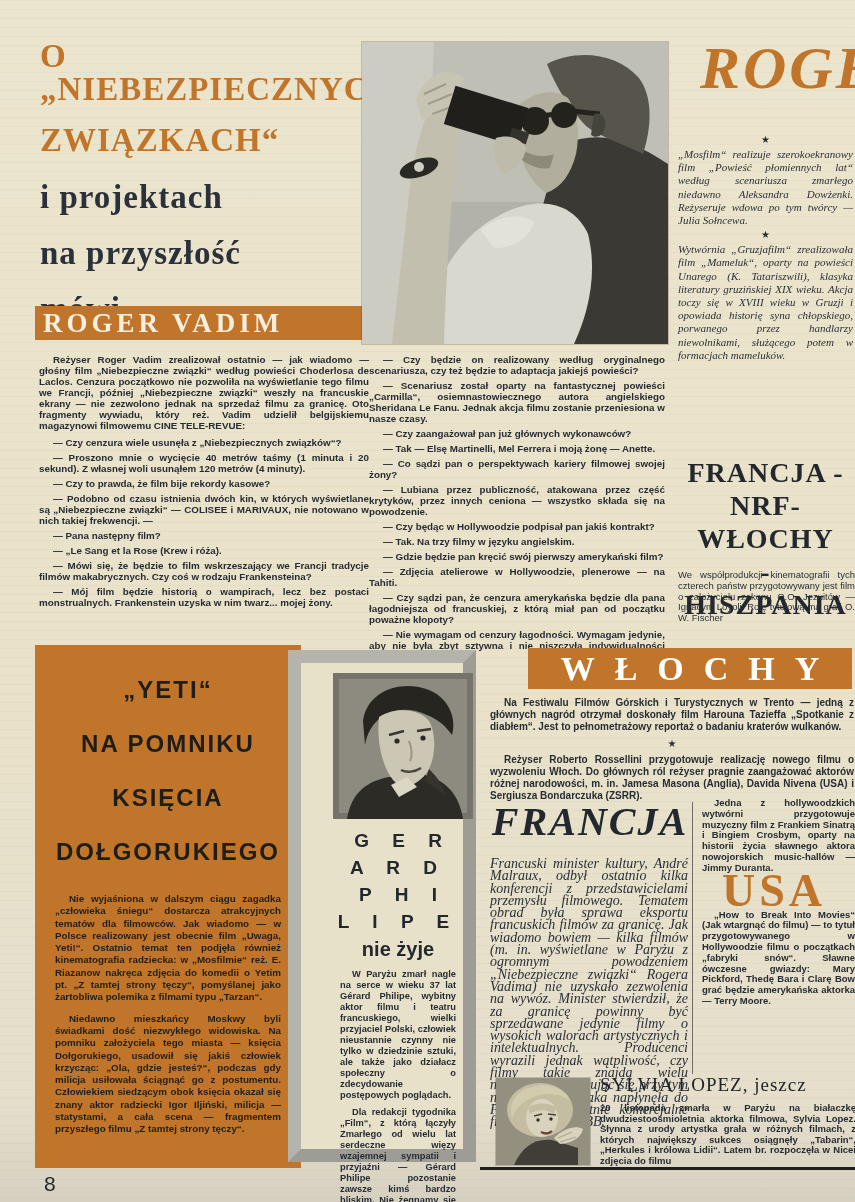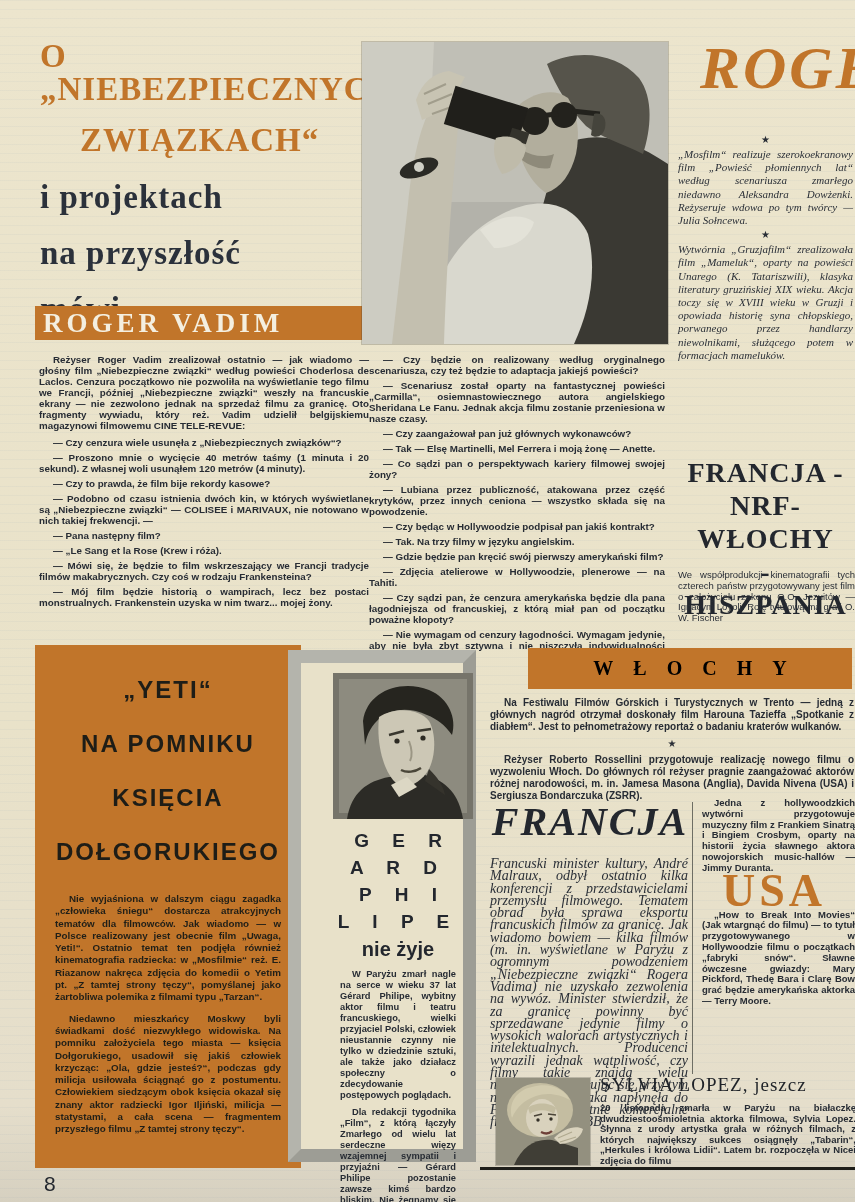--- a/index.html
+++ b/index.html
@@ -47,23 +47,23 @@
   
   .gframe{box-sizing:border-box;border:13px solid;border-color:#b4b4ac #9d9d95 #9d9d95 #b4b4ac;
     background:#e8e1c9;}
   .gname{font-weight:bold;font-size:19px;line-height:27px;letter-spacing:9px;
     text-align:center;color:#23272e;text-indent:9px;}
   .gsub{font-weight:bold;font-size:20px;line-height:24px;text-align:center;color:#23272e;}
   .gtext{padding:0 7px;}
   .gtext p{margin:0 0 6px 0;font-weight:bold;font-size:9.3px;line-height:11px;
     text-align:justify;text-indent:12px;color:#272c34;}
   
-  .wlochy-banner{background:#c1752a;color:#000000;display:flex;align-items:center;
+  .wlochy-banner{background:#c1752a;color:#ffffff;display:flex;align-items:center;
     justify-content:center;font-family:"Liberation Serif",serif;font-weight:bold;
-    font-size:20px;letter-spacing:20px;text-indent:20px;}
+    font-size:34px;letter-spacing:20px;text-indent:20px;}
   .wide-sans p{margin:0;font-weight:bold;font-size:10px;line-height:12.2px;
     text-align:justify;text-indent:14px;color:#272c34;}
   
   .fr-title{font-family:"Liberation Serif",serif;font-style:italic;font-weight:bold;
     font-size:40px;color:#23272e;text-align:center;letter-spacing:2px;line-height:1;}
   .fr-text{font-family:"Liberation Serif",serif;font-style:italic;font-size:14px;
     line-height:12.3px;text-align:justify;color:#2a2f37;}
   .vrule{width:1px;background:#6e6e64;}
   
   .usa-col p{margin:0;font-weight:bold;font-size:9.5px;line-height:10.8px;
@@ -78,21 +78,21 @@
   .hrule{background:#1e1e1a;height:3px;}
   .page-num{font-size:21px;color:#23272e;font-weight:normal;}
 </style>
 </head>
 <body>
 
 <div class="page">
 
   <div class="abs" style="left:40px;top:40px;width:320px;">
     <div class="hl-orange">O „NIEBEZPIECZNYCH</div>
-    <div class="hl-orange" style="margin-top:18px;margin-left:40px;">ZWIĄZKACH“</div>
+    <div class="hl-orange" style="margin-top:18px;">ZWIĄZKACH“</div>
     <div class="hl-dark" style="margin-top:24px;">i projektach</div>
     <div class="hl-dark" style="margin-top:23px;">na przyszłość</div>
     <div class="hl-dark" style="margin-top:23px;">mówi</div>
   </div>
   <div class="abs banner" style="left:35px;top:306px;width:368px;height:34px;">
     <span>ROGER VADIM</span>
   </div>
 
   <div class="abs photo" style="left:362px;top:42px;width:306px;height:302px;">
     <svg width="306" height="302" viewBox="0 0 306 302">

